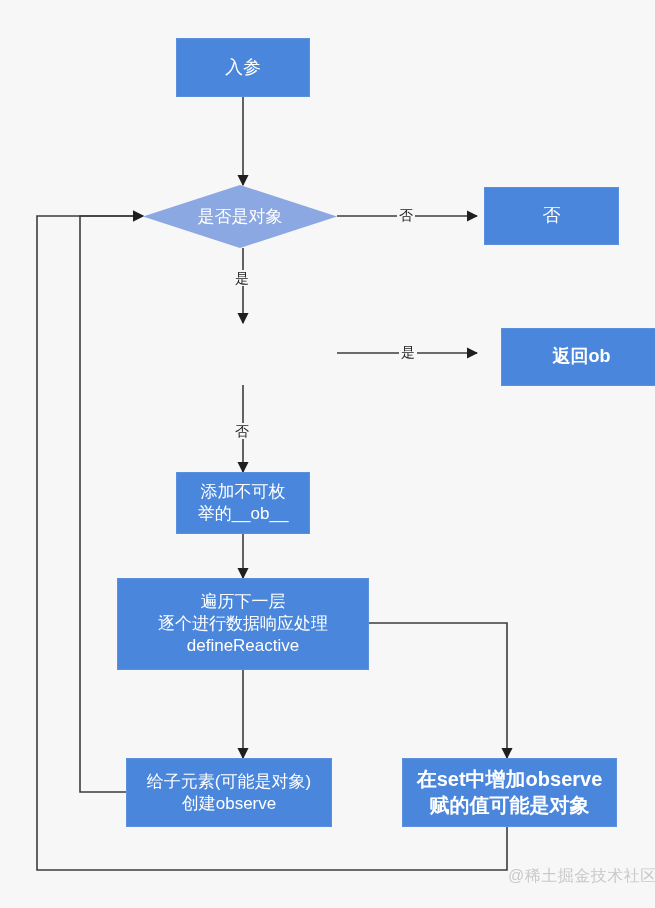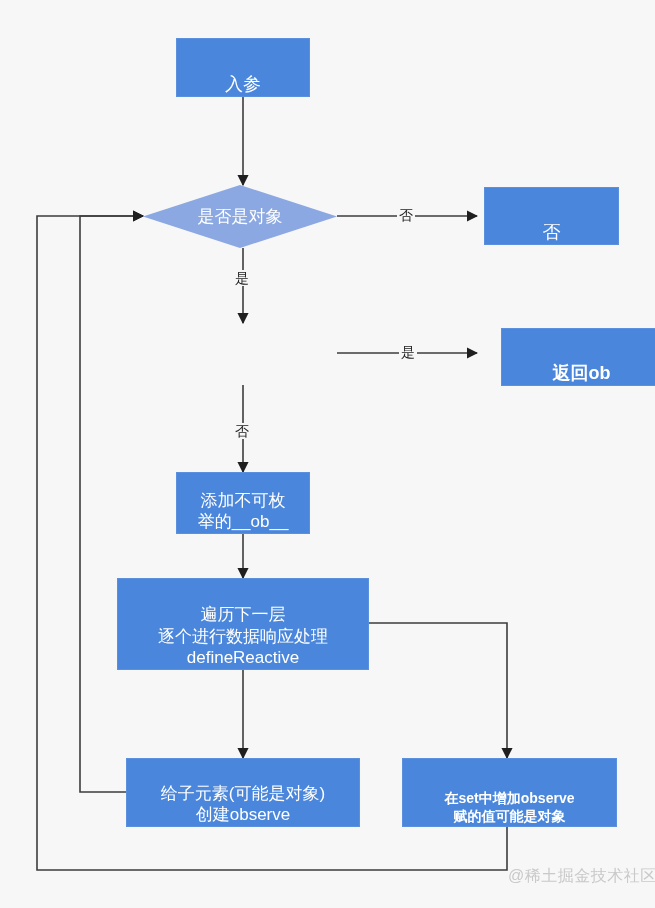--- a/index.html
+++ b/index.html
@@ -21,21 +21,21 @@
     left: 0;
     top: 0;
     width: 655px;
     height: 908px;
     pointer-events: none;
   }
   .node {
     position: absolute;
     box-sizing: border-box;
     display: flex;
-    align-items: flex-end;
+    align-items: center;
     justify-content: center;
     text-align: center;
     color: #ffffff;
     line-height: 1.28;
   }
   .rect {
     background: #4a86db;
     border: 1px solid #5b90de;
   }
   .rect .txt {
@@ -79,21 +79,21 @@
   }
   .watermark {
     position: absolute;
     color: #c9c9c9;
     font-size: 16px;
     letter-spacing: 0.5px;
     white-space: nowrap;
   }
   .fs18 { font-size: 18px; }
   .fs17 { font-size: 17px; }
-  .fs16 { font-size: 14px; }
+  .fs16 { font-size: 20px; }
   .bold { font-weight: 700; }
 </style>
 </head>
 <body>
 
 <div id="canvas">
 
   <svg class="edges" viewBox="0 0 655 908">
     <defs>
       <marker id="arrow" viewBox="0 0 10 10" refX="9" refY="5" markerWidth="7" markerHeight="7" orient="auto-start-reverse">
@@ -144,21 +144,21 @@
     <span class="txt">遍历下一层
 逐个进行数据响应处理
 defineReactive</span>
   </div>
 
   <div class="node rect fs17" style="left:176px; top:472px; width:134px; height:62px;">
     <span class="txt">添加不可枚
 举的__ob__</span>
   </div>
 
-  <div class="node rect fs17" style="left:126px; top:758px; width:234px; height:69px;">
+  <div class="node rect fs17" style="left:126px; top:758px; width:206px; height:69px;">
     <span class="txt">给子元素(可能是对象)
 创建observe</span>
   </div>
 
   <div class="node rect fs16 bold" style="left:402px; top:758px; width:215px; height:69px;">
     <span class="txt">在set中增加observe
 赋的值可能是对象</span>
   </div>
 
   <div class="edge-label" style="left:397px; top:207px;">否</div>

